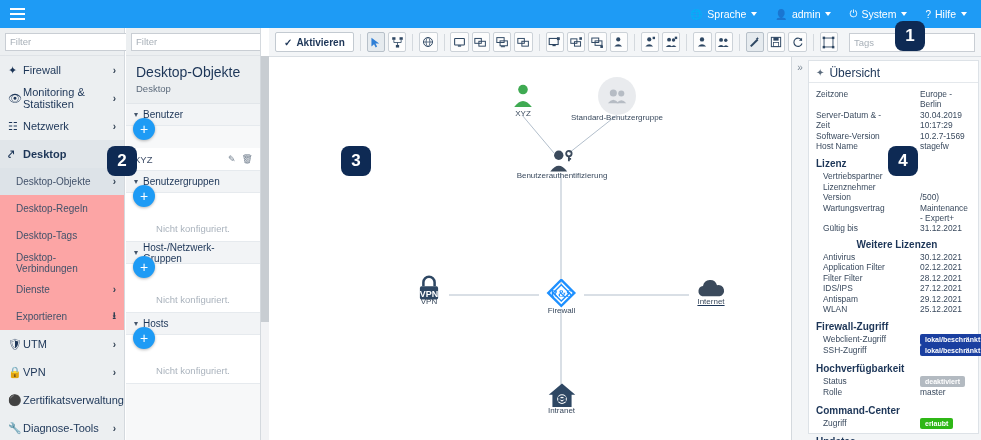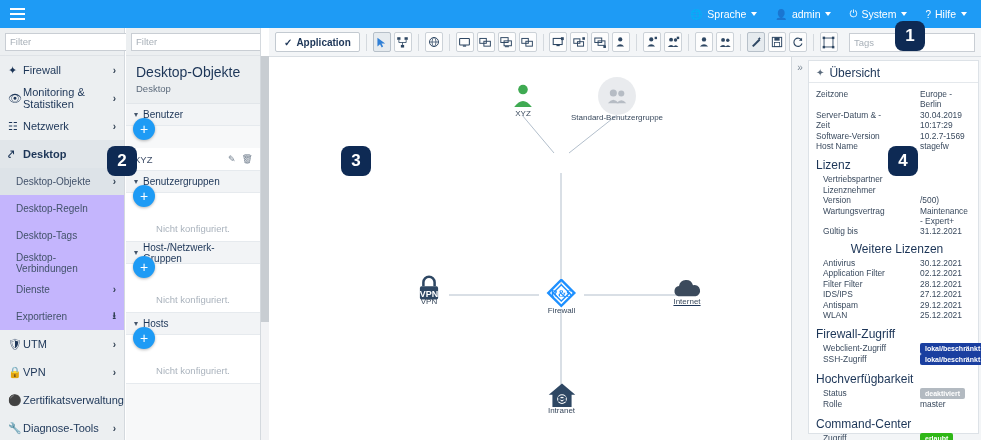--- a/index.html
+++ b/index.html
@@ -94,21 +94,21 @@
     font-size: 11px; color: #1c3557; cursor: pointer; position: relative;
   }
   .menu-item .mi-ico {
     width: 15px; font-size: 11px; color: #1c3557; flex: none; text-align: left;
   }
   .menu-item .mi-label { flex: 1; }
   .menu-item .mi-chev { color: #2f3f52; font-size: 10px; font-weight: bold; }
   .menu-item.active { background: #e1e6ea; font-weight: bold; }
   .menu-sub {
     height: 27px; display: flex; align-items: center; padding: 0 8px 0 16px;
-    font-size: 10px; color: #42526a; background: #c4b5fd; cursor: pointer;
+    font-size: 10px; color: #42526a; background: #fca5a5; cursor: pointer;
   }
   .menu-sub .ms-label { flex: 1; }
   .menu-sub .ms-chev { font-size: 10px; font-weight: bold; color: #2f3f52; }
   .menu-sub.sel { background: #dde3e8; }
 
   
   .col-obj {
     position: absolute; left: 126px; top: 28px; width: 135px; height: 412px;
     background: #f7f8f9; border-right: 1px solid #d4d9de; overflow: hidden;
   }
@@ -196,21 +196,21 @@
     border-bottom: 1px solid #e4e8ec; margin-top: 2px;
   }
   .rp-head .rph-ico { color: #5b6b7d; font-size: 10px; }
   .rp-head .rph-title { font-size: 12px; color: #1c3557; }
   .rp-body { padding: 6px 7px 4px 7px; }
   .kv { display: flex; font-size: 8.4px; line-height: 10.4px; color: #3a4a5e; }
   .kv .k { width: 76px; flex: none; }
   .kv .v { flex: 1; margin-left: 28px; }
   .kv.ind .k { padding-left: 7px; width: 76px; }
   .sec-title {
-    font-size: 12px; font-weight: normal; color: #1c3557; margin-top: 7px; margin-bottom: 2px;
+    font-size: 10px; font-weight: bold; color: #1c3557; margin-top: 7px; margin-bottom: 2px;
   }
   .sec-title.sub { padding-left: 7px; margin-top: 5px; text-align: center; }
   .pill {
     display: inline-block; padding: 1px 5px; font-size: 7px; font-weight: bold;
     color: #fff; border-radius: 2px; line-height: 9px;
   }
   .pill.blue { background: #1a3fa0; }
   .pill.gray { background: #b3bac1; }
   .pill.green { background: #2fb716; }
 </style>
@@ -394,21 +394,21 @@
       </div>
     </div>
   </div>
 
   <div style="position:absolute;left:261px;top:56px;width:8px;height:384px;background:#f2f3f5;"></div>
   <div style="position:absolute;left:261px;top:56px;width:8px;height:266px;background:#c8cdd2;"></div>
 
   <div class="toolbar">
     <div class="tb-activate">
       <span>✓</span>
-      <span>Application</span>
+      <span>Aktivieren</span>
     </div>
     <div class="tb-sep"></div>
 
     <div class="tb-btn sel">
       <svg width="13" height="13" viewBox="0 0 16 16">
           <path d="M3 2 L3 13 L6.2 10 L8.2 14 L10 13 L8 9.3 L12.5 9.2 Z" fill="#2f7fd6"></path>
         </svg>
     </div>
     <div class="tb-btn">
       <svg width="13" height="13" viewBox="0 0 16 16">
@@ -579,40 +579,49 @@
         <svg width="22" height="16" viewBox="0 0 18 13">
           <circle cx="6" cy="4" r="2.9" fill="#b6bcc4"></circle>
           <circle cx="12.5" cy="4.4" r="2.5" fill="#b6bcc4"></circle>
           <path d="M1.5 12.5 Q6 6.5 10.5 12.5 Z" fill="#b6bcc4"></path>
           <path d="M8.6 12.5 Q12.6 7.3 16.6 12.5 Z" fill="#b6bcc4"></path>
         </svg>
       </div>
       <div class="node-label">Standard-Benutzergruppe</div>
     </div>
 
+    <div class="node" style="left:234px;top:92px;width:118px;">
+      <svg width="26" height="24" viewBox="0 0 20 18" style="margin:0 auto;display:block;">
+        <circle cx="7.5" cy="4.6" r="3.6" fill="#3b4a5c"></circle>
+        <path d="M1 17 Q7.5 8.4 14 17 Z" fill="#3b4a5c"></path>
+        <circle cx="15.3" cy="3.3" r="2.1" fill="none" stroke="#3b4a5c" stroke-width="1.4"></circle>
+        <path d="M15.3 5.4 L15.3 9.2 M15.3 7.4 L17 7.4" stroke="#3b4a5c" stroke-width="1.4"></path>
+      </svg>
+      <div class="node-label">Benutzerauthentifizierung</div>
+    </div>
 
     <div class="node" style="left:141px;top:218px;width:38px;">
       <svg width="26" height="28" viewBox="0 0 18 20" style="margin:0 auto;display:block;">
         <path d="M5 8 L5 5.2 A4 4 0 0 1 13 5.2 L13 8" fill="none" stroke="#2e4763" stroke-width="1.8"></path>
         <rect x="2.5" y="8" width="13" height="9.5" rx="1.2" fill="#2e4763"></rect>
         <text x="9" y="15.4" font-size="6.4" font-weight="bold" fill="#ffffff" text-anchor="middle" font-family="Liberation Sans, sans-serif">VPN</text>
       </svg>
       <div class="node-label" style="margin-top:-6px;">VPN</div>
     </div>
 
     <div class="node" style="left:272px;top:222px;width:41px;">
       <svg width="34" height="32" viewBox="0 0 24 22" style="margin:0 auto;display:block;">
         <rect x="5" y="3" width="13" height="13" transform="rotate(45 11.5 9.5)" fill="none" stroke="#1e90ff" stroke-width="1.7"></rect>
         <rect x="7.4" y="5.4" width="8.2" height="8.2" transform="rotate(45 11.5 9.5)" fill="none" stroke="#1e90ff" stroke-width="1"></rect>
         <text x="11.5" y="12.2" font-size="7" font-weight="bold" fill="#1e90ff" text-anchor="middle" font-family="Liberation Serif, serif">R&amp;S</text>
       </svg>
       <div class="node-label" style="margin-top:-5px;">Firewall</div>
     </div>
 
-    <div class="node" style="left:396px;top:222px;width:44px;text-decoration:underline;">
+    <div class="node" style="left:420px;top:222px;width:44px;text-decoration:underline;">
       <svg width="32" height="20" viewBox="0 0 24 15" style="margin:0 auto;display:block;">
         <path d="M5.5 13 A4 4 0 0 1 6 5.2 A5.4 5.4 0 0 1 16.5 4.6 A3.9 3.9 0 0 1 18.5 13 Z" fill="#3b4a5c"></path>
       </svg>
       <div class="node-label">Internet</div>
     </div>
 
     <div class="node" style="left:270px;top:325px;width:45px;">
       <svg width="30" height="28" viewBox="0 0 20 19" style="margin:0 auto;display:block;">
         <path d="M10 1 L19 8.6 L16.5 8.6 L16.5 17 L3.5 17 L3.5 8.6 L1 8.6 Z" fill="#2e4763"></path>
         <circle cx="10" cy="11.6" r="3.3" fill="#ffffff"></circle>

